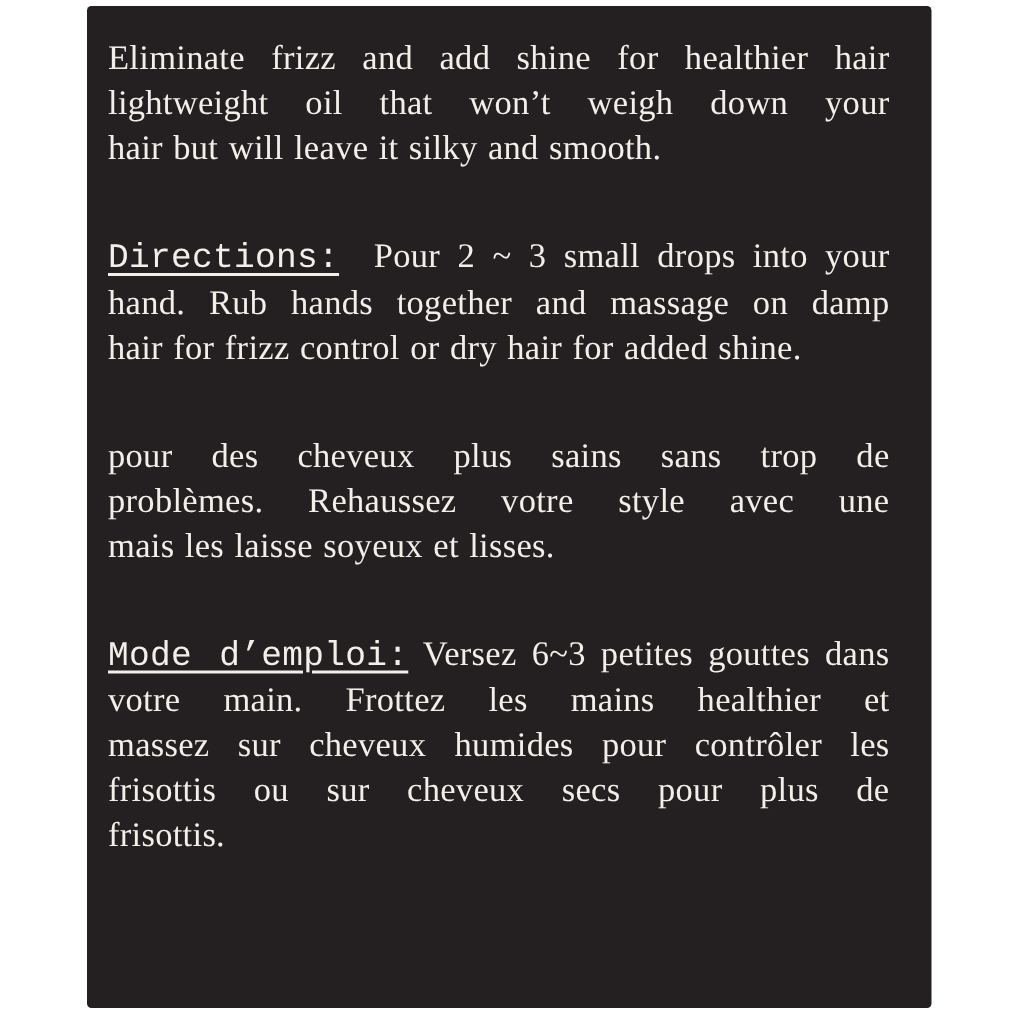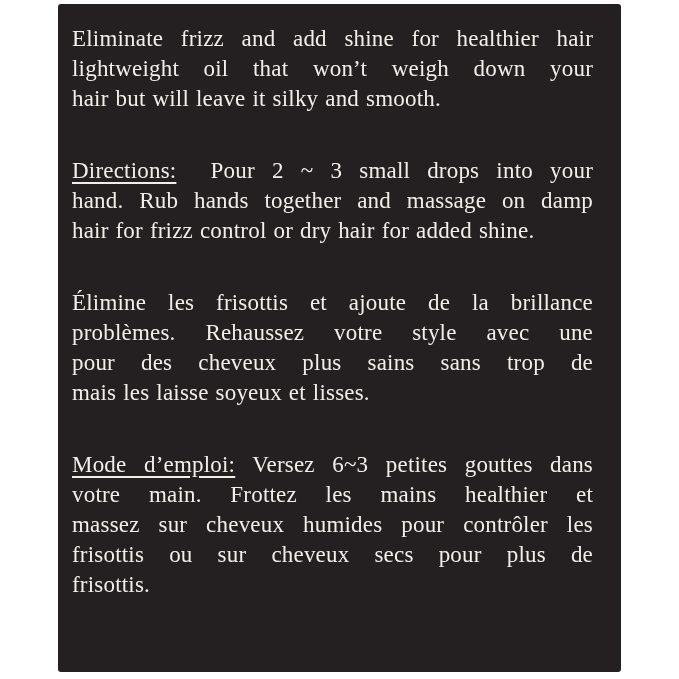--- a/index.html
+++ b/index.html
@@ -41,20 +41,21 @@
     text-align-last: justify;
   }
   .line.last {
     text-align: right;
     text-align-last: left;
   }
   .underline {
     text-decoration: underline;
     text-underline-offset: 4px;
     text-decoration-thickness: 2px;
+    font-family: Liberation Mono, monospace;
   }
 </style>
 </head>
 <body>
 
 <div class="stage">
   <div class="label-panel">
 
     <div class="para">
       <div class="line">Eliminate frizz and add shine for healthier hair</div>
@@ -62,23 +63,22 @@
       <div class="line last">hair but will leave it silky and smooth.</div>
     </div>
 
     <div class="para">
       <div class="line"><span class="underline">Directions:</span><span>&nbsp; Pour 2 ~ 3 small drops into your</span></div>
       <div class="line">hand. Rub hands together and massage on damp</div>
       <div class="line last">hair for frizz control or dry hair for added shine.</div>
     </div>
 
     <div class="para">
-      <div class="line">Élimine les frisottis et ajoute de la brillance</div>
+      <div class="line">pour des cheveux plus sains sans trop de</div>
       <div class="line">problèmes. Rehaussez votre style avec une</div>
-      <div class="line">pour des cheveux plus sains sans trop de</div>
       <div class="line last">mais les laisse soyeux et lisses.</div>
     </div>
 
     <div class="para">
       <div class="line"><span class="underline">Mode d’emploi:</span><span> Versez 6~3 petites gouttes dans</span></div>
       <div class="line">votre main. Frottez les mains healthier et</div>
       <div class="line">massez sur cheveux humides pour contrôler les</div>
       <div class="line">frisottis ou sur cheveux secs pour plus de</div>
       <div class="line last">frisottis.</div>
     </div>

